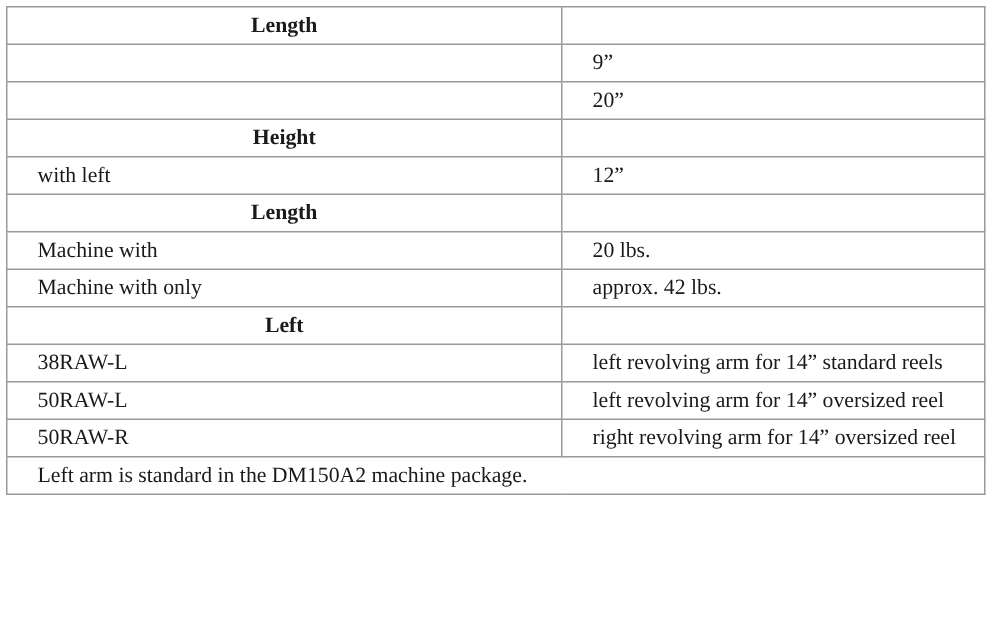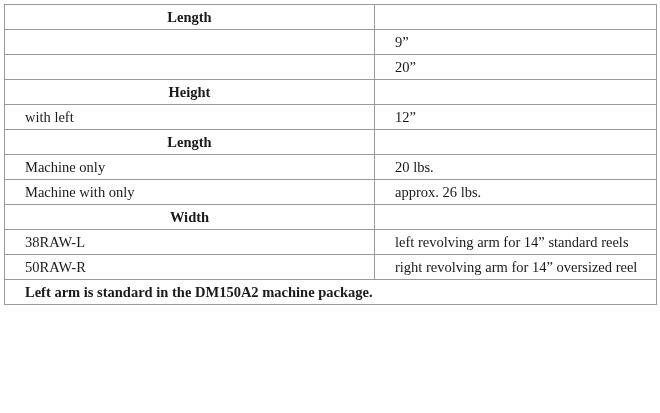--- a/index.html
+++ b/index.html
@@ -34,21 +34,20 @@
   }
   .spec-table td.header {
     text-align: center;
     font-weight: bold;
   }
   .spec-table td.empty {
     
   }
   .spec-table td.note {
     text-align: left;
-    font-weight: bold;
   }
 </style>
 </head>
 <body>
 
 <table class="spec-table">
   <colgroup>
     <col class="c1">
     <col class="c2">
   </colgroup>
@@ -71,34 +70,38 @@
     </tr>
     <tr>
       <td>with left</td>
       <td>12”</td>
     </tr>
     <tr>
       <td class="header">Length</td>
       <td class="empty"></td>
     </tr>
     <tr>
-      <td>Machine only</td>
+      <td>Machine with</td>
       <td>20 lbs.</td>
     </tr>
     <tr>
       <td>Machine with only</td>
-      <td>approx. 26 lbs.</td>
+      <td>approx. 42 lbs.</td>
     </tr>
     <tr>
-      <td class="header">Width</td>
+      <td class="header">Left</td>
       <td class="empty"></td>
     </tr>
     <tr>
       <td>38RAW-L</td>
       <td>left revolving arm for 14” standard reels</td>
+    </tr>
+    <tr>
+      <td>50RAW-L</td>
+      <td>left revolving arm for 14” oversized reel</td>
     </tr>
     <tr>
       <td>50RAW-R</td>
       <td>right revolving arm for 14” oversized reel</td>
     </tr>
     <tr>
       <td class="note" colspan="2">Left arm is standard in the DM150A2 machine package.</td>
     </tr>
   </tbody>
 </table>

